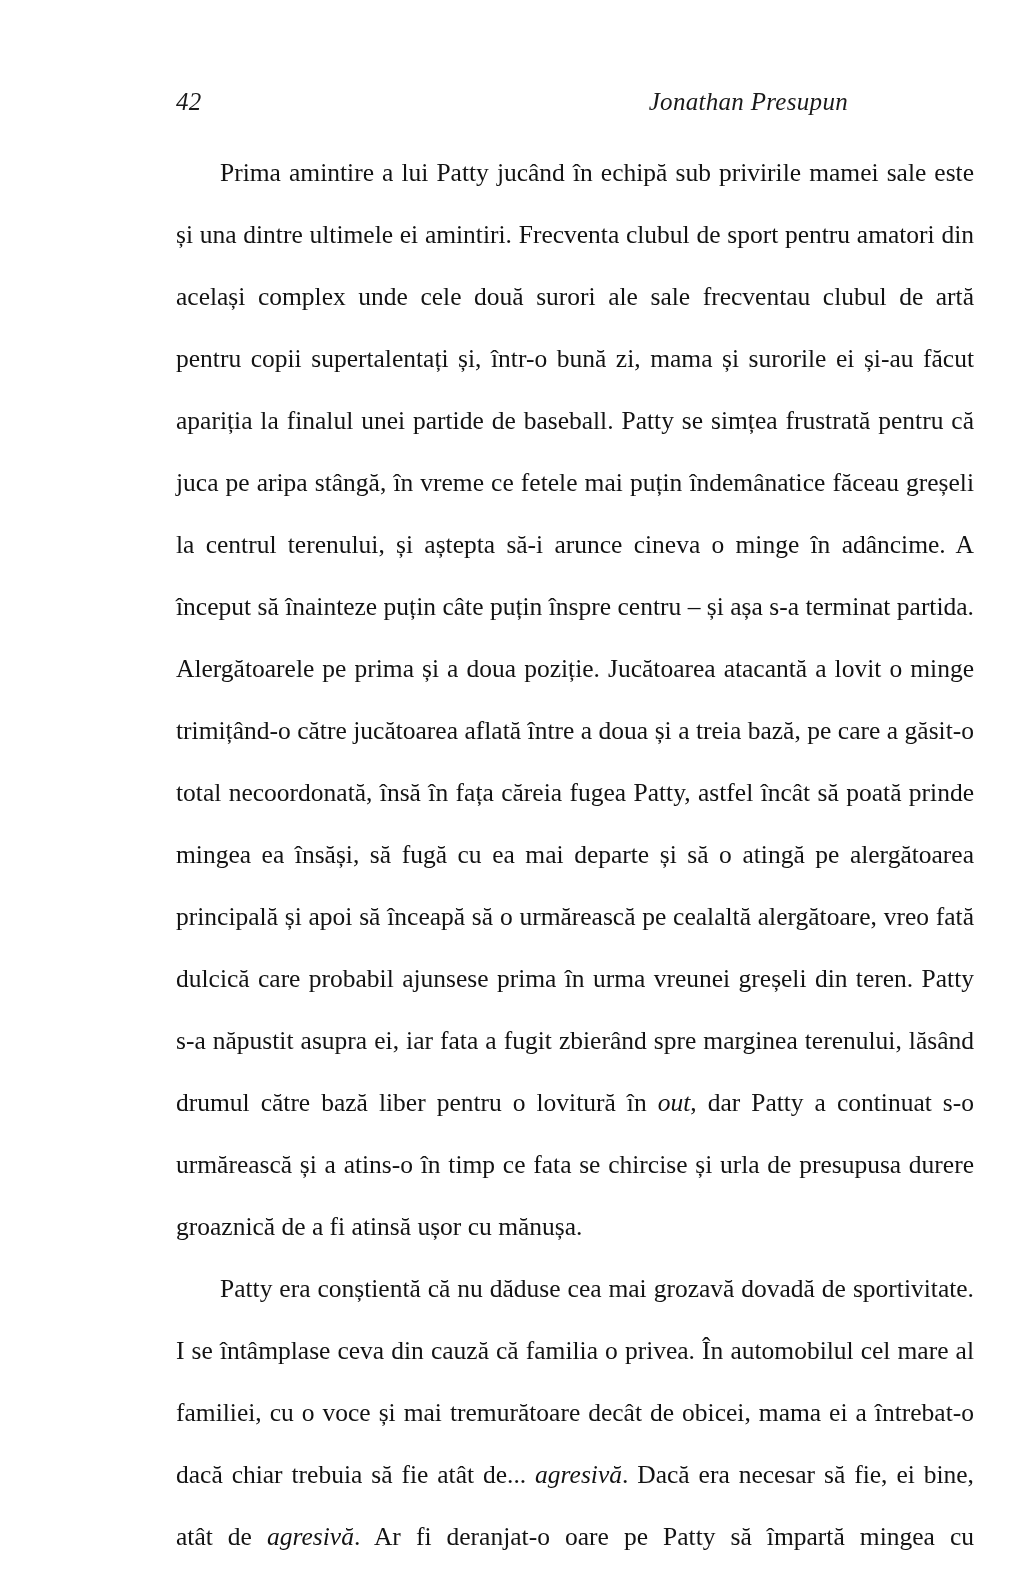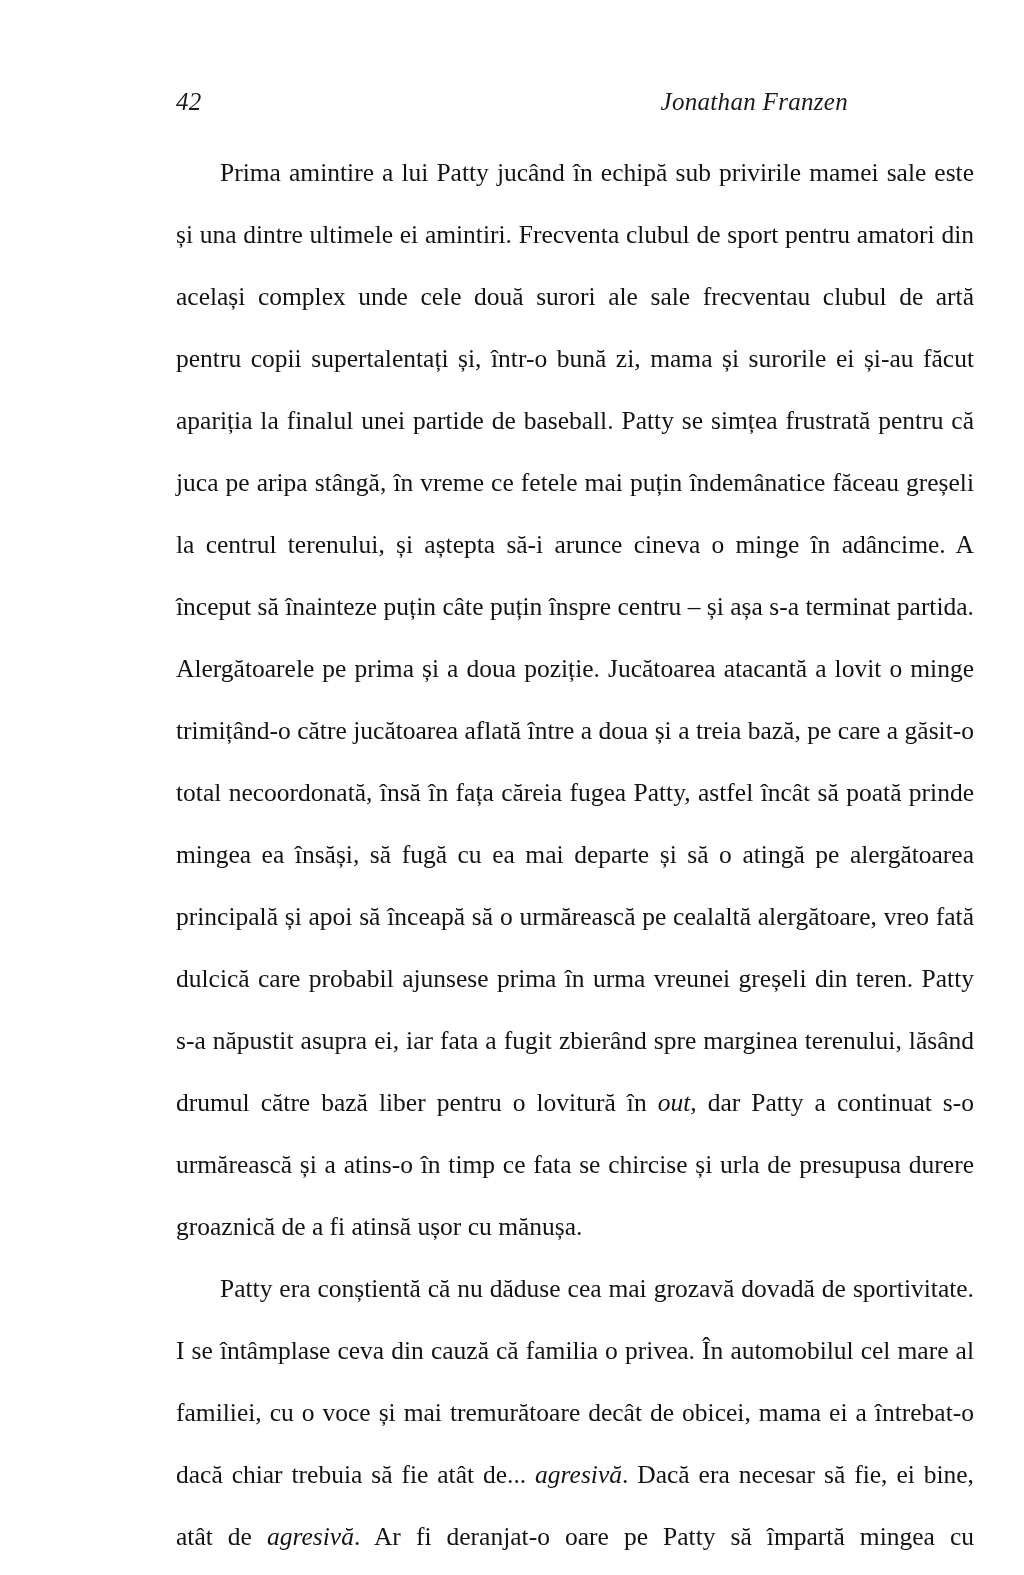--- a/index.html
+++ b/index.html
@@ -61,21 +61,21 @@
     font-style: italic;
   }
 </style>
 </head>
 <body>
 
 <div class="page">
 
   <div class="header">
     <div class="folio">42</div>
-    <div class="running-title">Jonathan Franzen</div>
+    <div class="running-title">Jonathan Presupun</div>
   </div>
 
   <div class="body-text">
     <p class="para">Prima amintire a lui Patty jucând în echipă sub privirile mamei sale este și una dintre ultimele ei amintiri. Frecventa clubul de sport pentru amatori din același complex unde cele două surori ale sale frecventau clubul de artă pentru copii supertalentați și, într-o bună zi, mama și surorile ei și-au făcut apariția la finalul unei partide de baseball. Patty se simțea frustrată pentru că juca pe aripa stângă, în vreme ce fetele mai puțin îndemânatice făceau greșeli la centrul terenului, și aștepta să-i arunce cineva o minge în adâncime. A început să înainteze puțin câte puțin înspre centru – și așa s-a terminat partida. Alergătoarele pe prima și a doua poziție. Jucătoarea atacantă a lovit o minge trimițând-o către jucătoarea aflată între a doua și a treia bază, pe care a găsit-o total necoordonată, însă în fața căreia fugea Patty, astfel încât să poată prinde mingea ea însăși, să fugă cu ea mai departe și să o atingă pe alergătoarea principală și apoi să înceapă să o urmărească pe cealaltă alergătoare, vreo fată dulcică care probabil ajunsese prima în urma vreunei greșeli din teren. Patty s-a năpustit asupra ei, iar fata a fugit zbierând spre marginea terenului, lăsând drumul către bază liber pentru o lovitură în <em>out</em>, dar Patty a continuat s-o urmărească și a atins-o în timp ce fata se chircise și urla de presupusa durere groaznică de a fi atinsă ușor cu mănușa.</p>
     <p class="para">Patty era conștientă că nu dăduse cea mai grozavă dovadă de sportivitate. I se întâmplase ceva din cauză că familia o privea. În automobilul cel mare al familiei, cu o voce și mai tremurătoare decât de obicei, mama ei a întrebat-o dacă chiar trebuia să fie atât de... <em>agresivă</em>. Dacă era necesar să fie, ei bine, atât de <em>agresivă</em>. Ar fi deranjat-o oare pe Patty să împartă mingea cu coechipierele ei? Patty i-a răspuns că nu primise NICI O minge pe partea stângă a terenului. Iar mama ei i-a spus: „Nu mă deranjează că faci sport, atâta timp cât asta te învață să cooperezi, să-ți dezvolți un simț al comunității“. Iar Patty i-a răspuns: „Păi atunci trimite-mă la un club ADEVĂRAT unde nu voi fi doar eu singura jucătoare bună! Nu pot coopera cu oameni care nu sunt în stare să prindă mingea!“. Și mama ei a spus: „Nu sunt sigură că e o idee bună să încurajez atât de tare agresivitatea și nevoia asta de competitivitate. Presupun că nu sunt un fan al sportului, dar nu văd unde e distracția în a învinge o persoană</p>
   </div>
 
 </div>
 
 </body></html>

